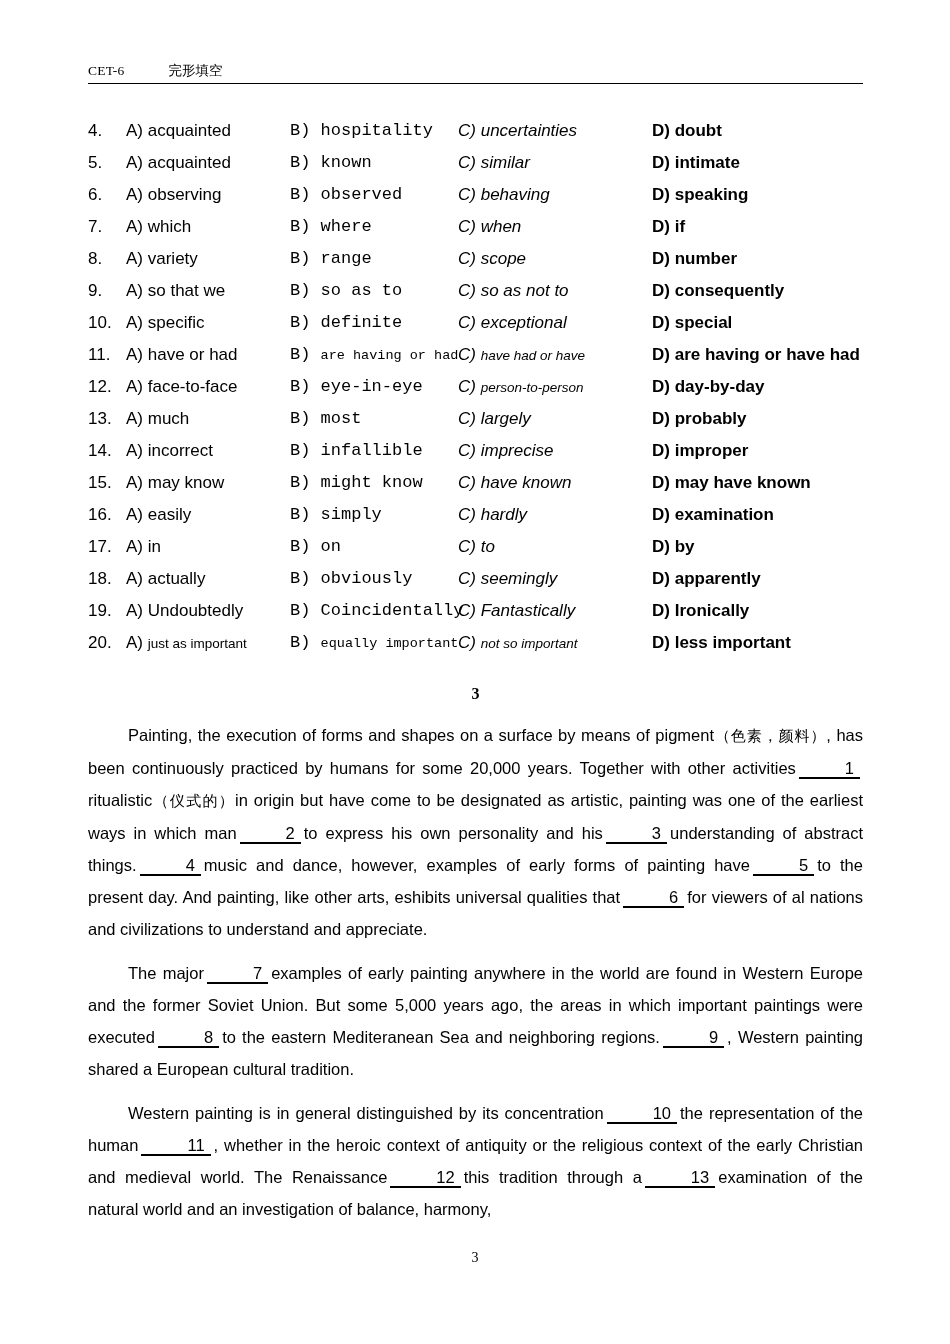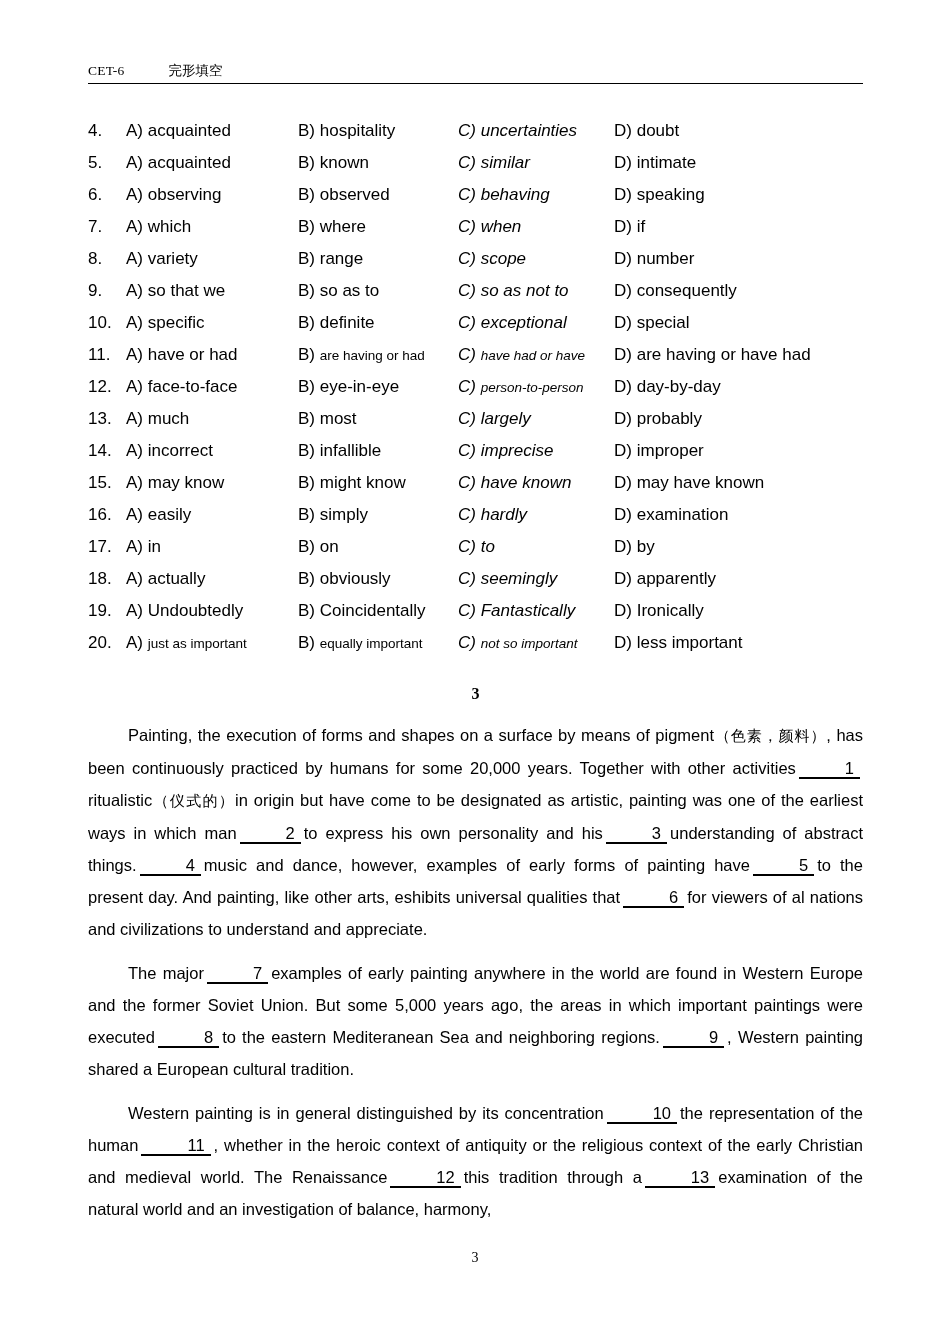--- a/index.html
+++ b/index.html
@@ -64,23 +64,23 @@
     left: 0;
     width: 30px;
     text-align: left;
     font-size: 17px;
   }
   .opt-cell {
     position: absolute;
     font-size: 17px;
   }
   .opt-a { left: 38px; }
-  .opt-b { left: 210px; }
+  .opt-b { left: 202px; font-family: Liberation Mono, monospace; }
   .opt-c { left: 370px; font-style: italic; }
-  .opt-d { left: 526px; }
+  .opt-d { left: 564px; font-weight: bold; }
 
   .opt-letter { font-size: 17px; }
   .opt-text { font-size: 17px; }
   .opt-text.small { font-size: 13.5px; }
 
   
   .passage {
     position: absolute;
     left: 88px;
     top: 685px;

